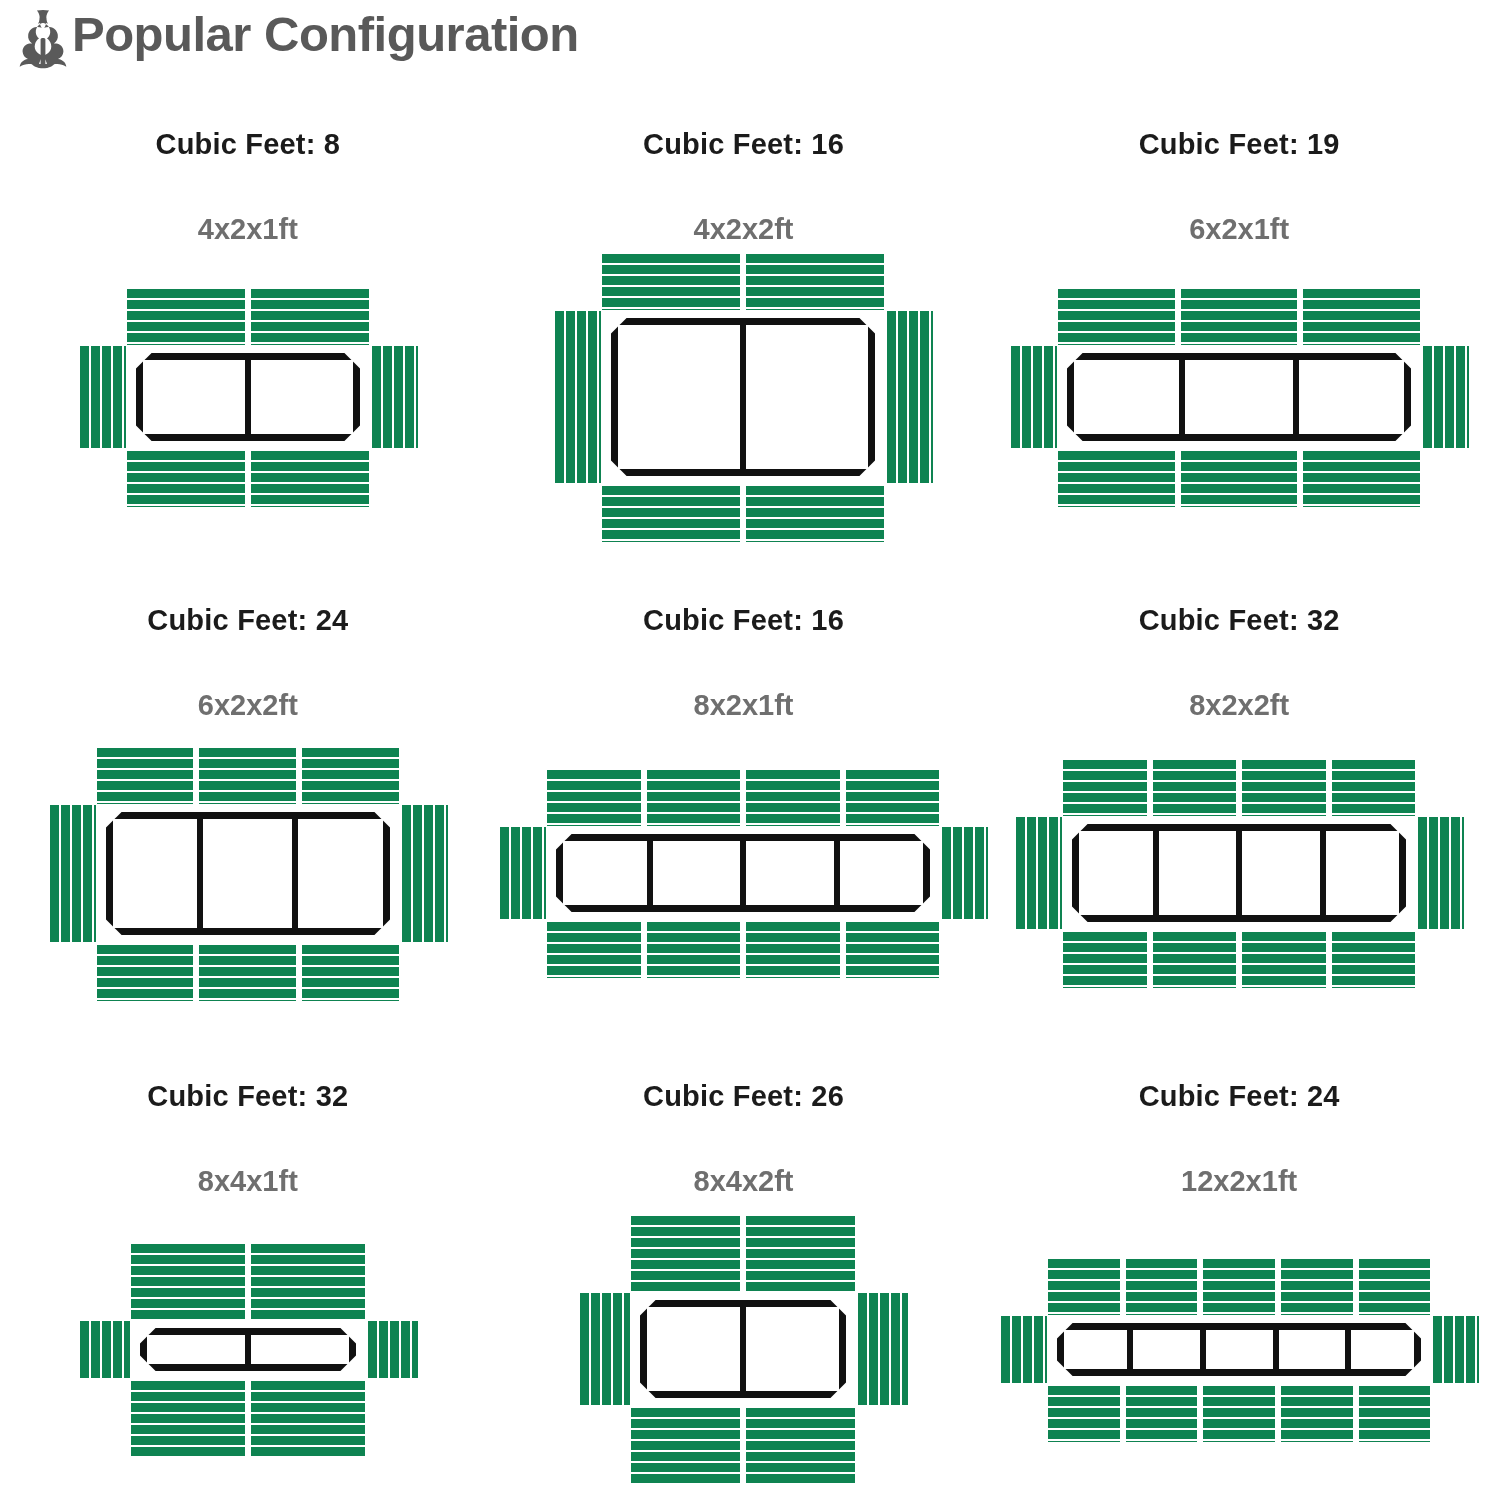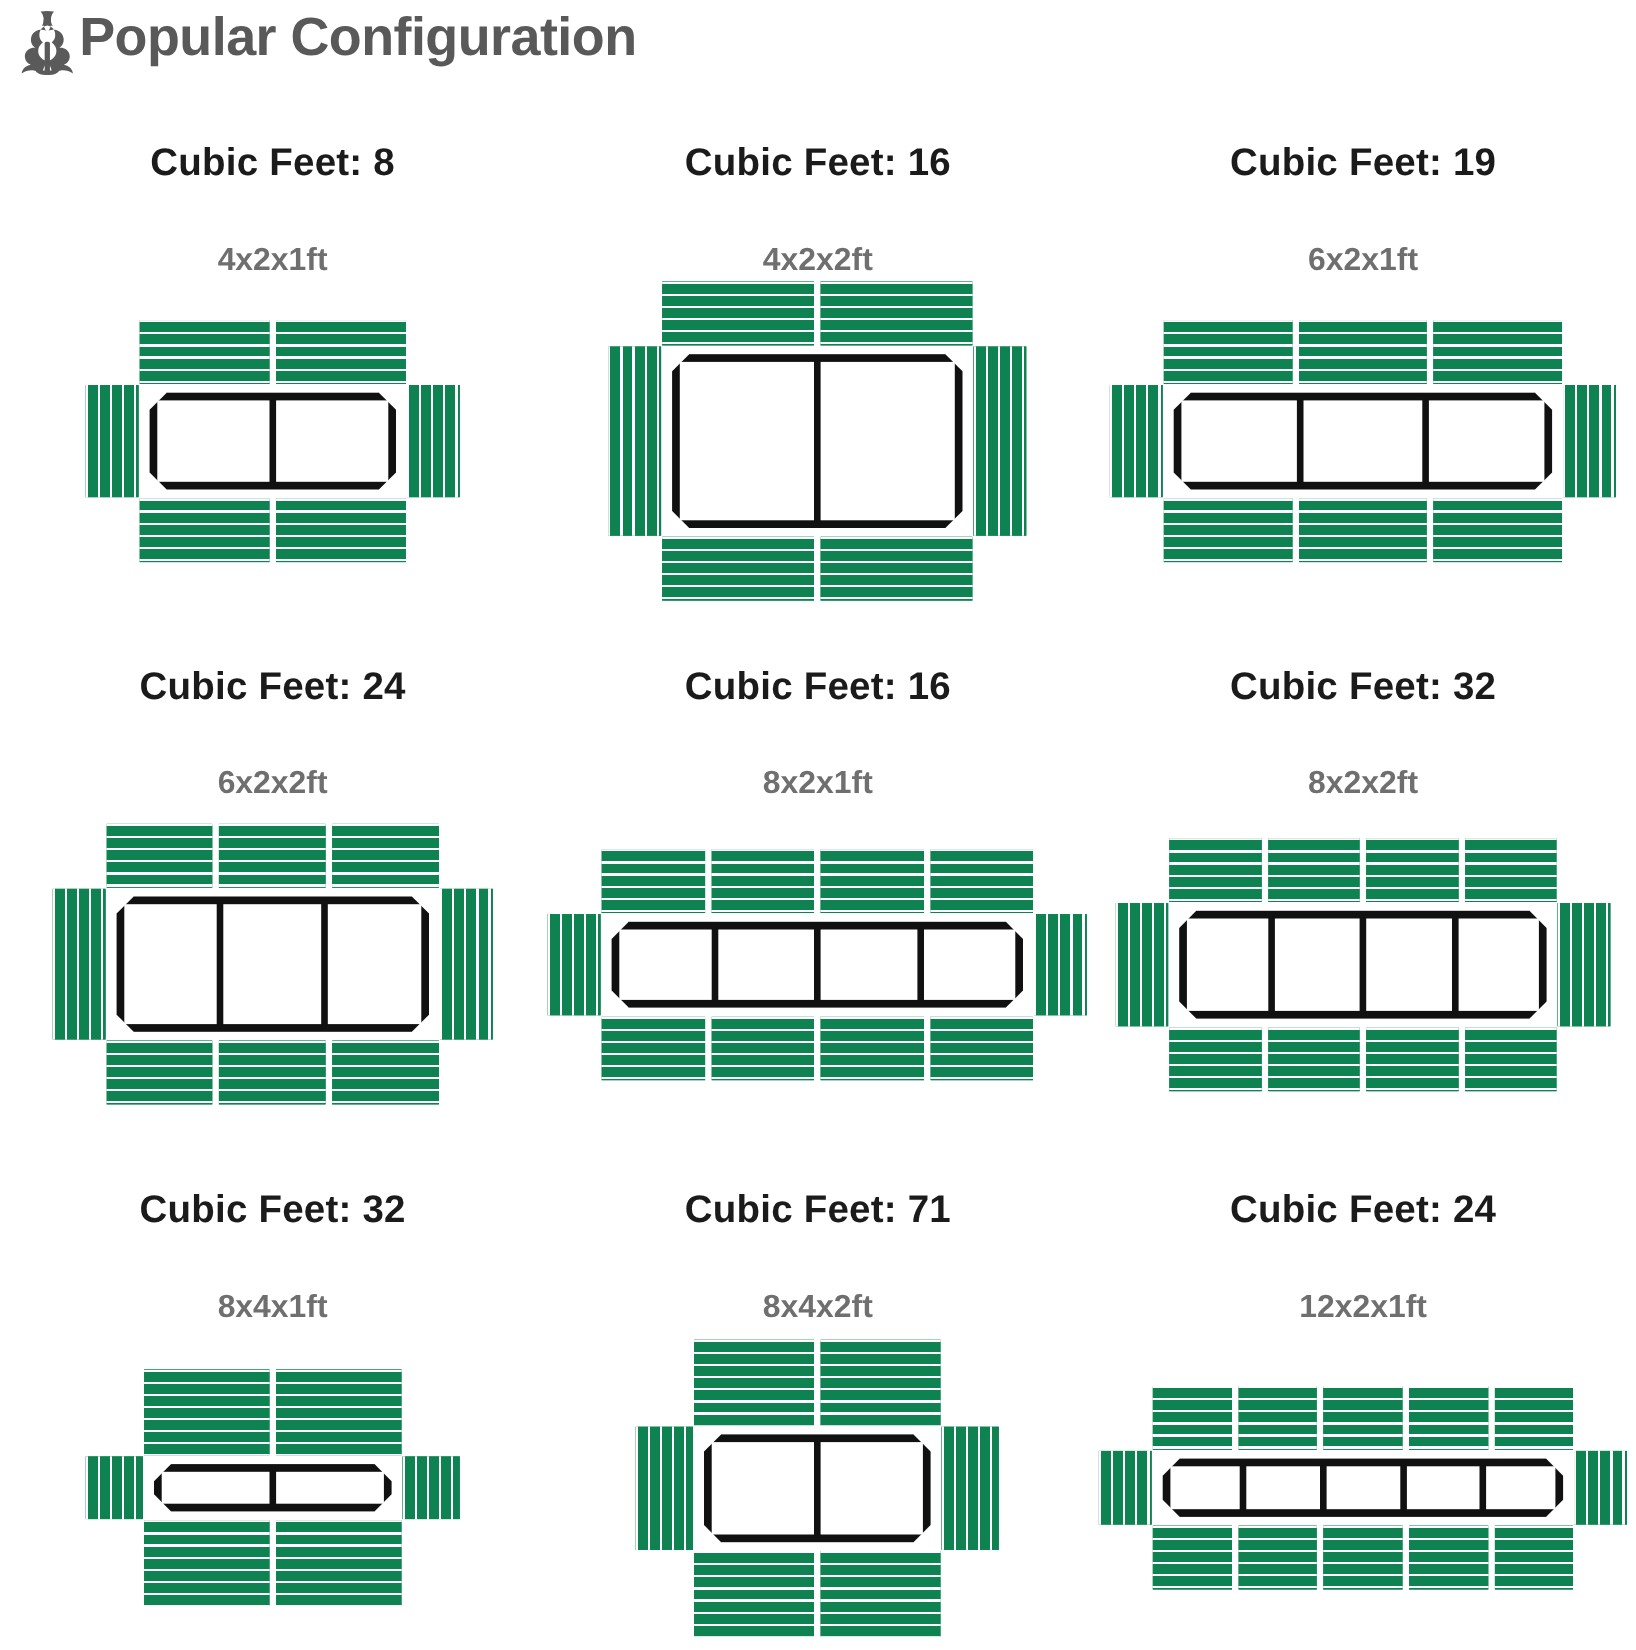--- a/index.html
+++ b/index.html
@@ -49,21 +49,21 @@
     width: 1487px;
     box-sizing: border-box;
   }
   .cell {
     position: relative;
     display: flex;
     flex-direction: column;
     align-items: center;
   }
   .cf-label {
-    font-size: 35px;
+    font-size: 29px;
     font-weight: bold;
     color: #1b1b1b;
     letter-spacing: 0.2px;
     margin-top: 56px;
     text-align: right;
   }
   .dim-label {
     font-size: 29px;
     font-weight: bold;
     color: #6f6f6f;
@@ -297,21 +297,21 @@
           <div class="panel rib-h" style="left: 173px; top: 0px; width: 114px; height: 78px;"></div>
           <div class="panel rib-h" style="left: 53px; top: 137px; width: 114px; height: 78px;"></div>
           <div class="panel rib-h" style="left: 173px; top: 137px; width: 114px; height: 78px;"></div>
           <div class="panel rib-v" style="left: 0px; top: 79px; width: 52px; height: 57px;"></div>
           <div class="panel rib-v" style="left: 288px; top: 79px; width: 52px; height: 57px;"></div>
         </div>
     </div>
   </div>
 
   <div class="cell">
-    <div class="cf-label">Cubic Feet: 71</div>
+    <div class="cf-label">Cubic Feet: 26</div>
     <div class="dim-label">8x4x2ft</div>
     <div class="diagram-wrap">
       <div class="diagram" style="width:330px;height:270px;">
           <div class="frame" style="left: 62px; top: 86px; width: 206px; height: 98px;"></div>
           <div class="divider" style="left: 162px; top: 92px; width: 6px; height: 86px;"></div>
           <div class="corner" style="left: 51px; top: 75px; width: 22px; height: 22px;"></div>
           <div class="corner" style="left: 257px; top: 75px; width: 22px; height: 22px;"></div>
           <div class="corner" style="left: 51px; top: 173px; width: 22px; height: 22px;"></div>
           <div class="corner" style="left: 257px; top: 173px; width: 22px; height: 22px;"></div>
           <div class="panel rib-h" style="left: 53px; top: 0px; width: 109px; height: 78px;"></div>

